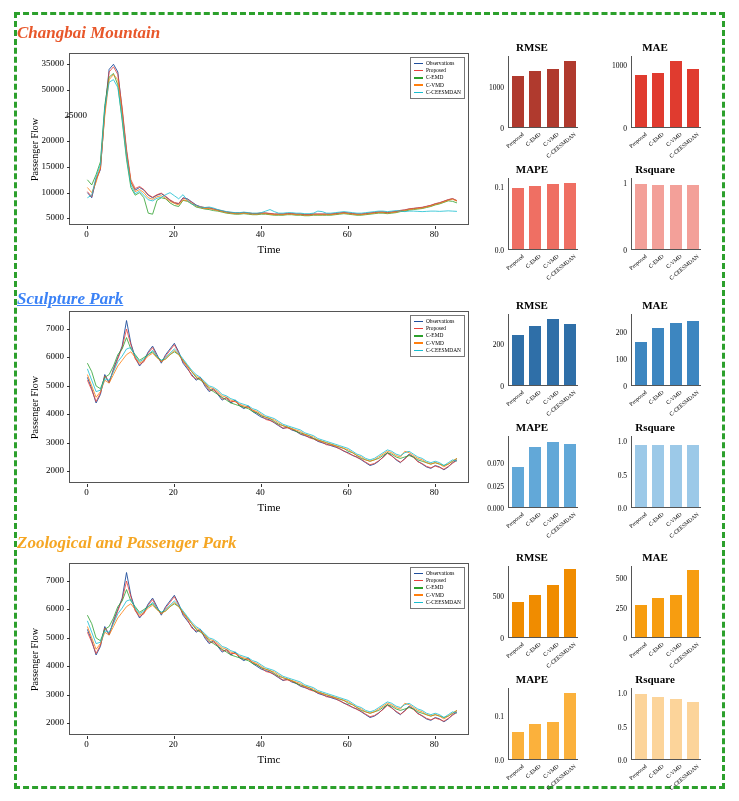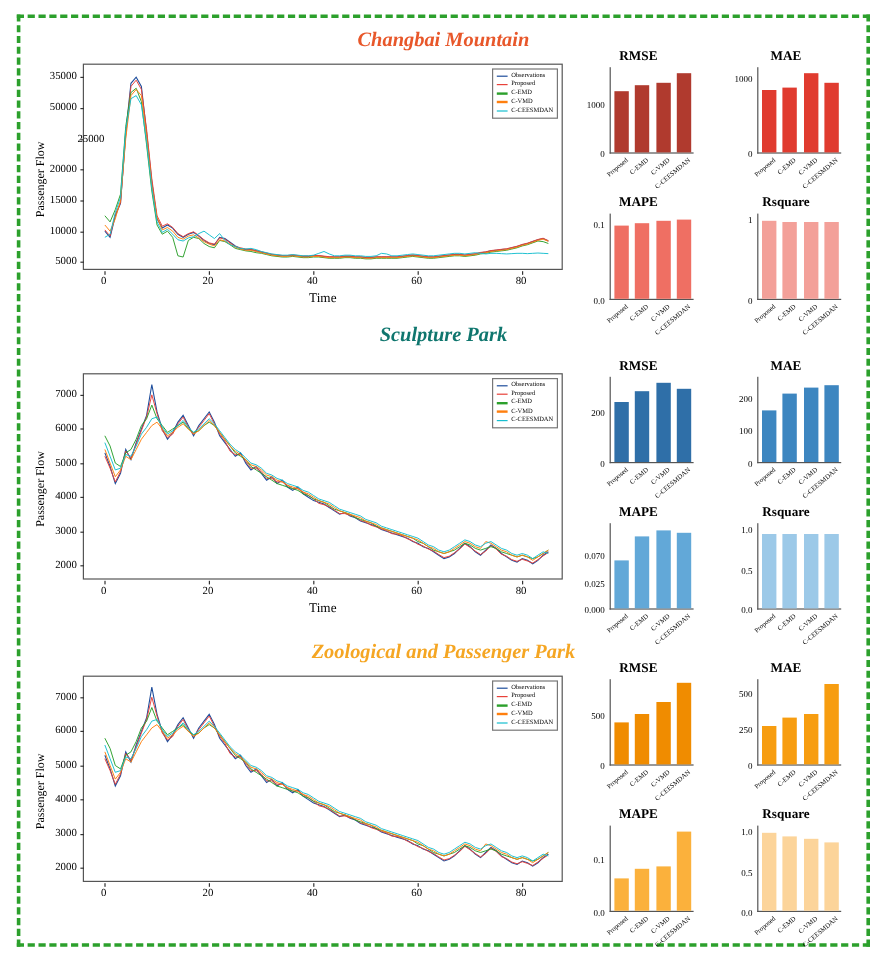--- a/index.html
+++ b/index.html
@@ -14,21 +14,21 @@
     left: 14px; top: 12px;
     width: 711px; height: 777px;
     border: 3px dashed #2ca02c;
     box-sizing: border-box;
   }
 
   
   .block-title {
     position: absolute;
     width: 100%;
-    text-align: center;
+    text-align: left;
     font-style: italic;
     font-weight: bold;
     font-size: 17px;
     font-family: "Liberation Serif", serif;
   }
 
   
   .lc { position:absolute; }
   .lc .plot {
     position:absolute;
@@ -223,21 +223,21 @@
           <div class="bar" style="left: 37.8px; width: 11.9px; height: 64px; background: rgb(243, 160, 153);"></div>
           <div class="bar" style="left: 55.3px; width: 11.9px; height: 63.6667px; background: rgb(243, 160, 153);"></div>
         </div>
         <div class="ytick" style="left: 0px; width: 22px; top: 83px;">0</div>
         <div class="ytick" style="left: 0px; width: 22px; top: 16.3333px;">1</div>
         <div class="xtick" style="left: -5.25px; width: 44px; top: 90px;">Proposed</div>
         <div class="xtick" style="left: 12.25px; width: 44px; top: 90px;">C-EMD</div>
         <div class="xtick" style="left: 29.75px; width: 44px; top: 90px;">C-VMD</div>
         <div class="xtick" style="left: 47.25px; width: 44px; top: 90px;">C-CEESMDAN</div>
       </div>
-      <div class="block-title" style="top: 254px; color: #0f766e;">Sculpture Park</div>
+      <div class="block-title" style="top: 274px; color: #3b82f6; text-decoration: underline;">Sculpture Park</div>
       <div class="lc" style="left: 0px; top: 288px; width: 460px; height: 223px;">
         <div class="plot" style="left: 52px; top: 8px; width: 400px; height: 172px;">
           <svg width="400" height="172">
             <polyline points="17.391304347826086,65.3884297520661 21.73913043478261,76.7603305785124 26.08695652173913,90.97520661157026 30.434782608695656,82.44628099173553 34.78260869565217,62.54545454545455 39.130434782608695,71.07438016528926 43.47826086956522,56.85950413223141 47.82608695652174,45.48760330578513 52.17391304347826,34.115702479338836 56.52173913043478,8.528925619834695 60.86956521739131,31.272727272727252 65.21739130434783,45.48760330578513 69.56521739130434,54.016528925619824 73.91304347826086,48.330578512396684 78.26086956521739,39.801652892561975 82.6086956521739,34.115702479338836 86.95652173913044,42.64462809917356 91.30434782608695,51.17355371900827 95.65217391304348,42.64462809917356 100,36.95867768595039 104.34782608695652,31.272727272727252 108.69565217391303,39.801652892561975 113.04347826086956,51.17355371900827 117.3913043478261,56.85950413223141 121.73913043478262,62.54545454545455 126.08695652173914,68.23140495867769 130.43478260869566,65.3884297520661 134.7826086956522,73.91735537190083 139.1304347826087,79.60330578512396 143.47826086956522,76.7603305785124 147.82608695652172,82.44628099173553 152.17391304347828,88.13223140495867 156.52173913043478,85.2892561983471 160.8695652173913,90.97520661157026 165.2173913043478,88.13223140495867 169.56521739130434,93.81818181818183 173.91304347826087,96.6611570247934 178.26086956521738,93.81818181818183 182.6086956521739,99.50413223140497 186.95652173913044,102.34710743801654 191.30434782608697,105.1900826446281 195.65217391304347,106.61157024793388 200,108.03305785123968 204.34782608695653,110.87603305785125 208.69565217391303,113.71900826446281 213.0434782608696,116.56198347107438 217.39130434782606,115.14049586776859 221.73913043478262,117.98347107438016 226.08695652173913,119.40495867768595 230.43478260869566,122.24793388429752 234.7826086956522,123.6694214876033 239.1304347826087,125.0909090909091 243.47826086956525,126.51239669421487 247.82608695652172,129.35537190082644 252.17391304347828,130.77685950413223 256.52173913043475,132.19834710743802 260.8695652173913,133.61983471074382 265.2173913043478,135.04132231404958 269.5652173913044,136.46280991735537 273.9130434782609,139.30578512396693 278.2608695652174,140.72727272727272 282.60869565217394,143.5702479338843 286.95652173913044,144.9917355371901 291.30434782608694,147.83471074380165 295.65217391304344,150.67768595041323 300,153.5206611570248 304.34782608695656,152.099173553719 308.69565217391306,149.25619834710744 313.04347826086956,144.9917355371901 317.39130434782606,140.72727272727272 321.7391304347826,143.5702479338843 326.0869565217391,147.83471074380165 330.4347826086956,150.67768595041323 334.7826086956522,146.41322314049586 339.1304347826087,142.1487603305785 343.47826086956525,144.9917355371901 347.82608695652175,149.25619834710744 352.17391304347825,152.099173553719 356.52173913043475,154.94214876033058 360.8695652173913,156.36363636363637 365.2173913043478,153.5206611570248 369.5652173913044,154.94214876033058 373.9130434782609,157.78512396694214 378.2608695652174,154.94214876033058 382.60869565217394,150.67768595041323 386.95652173913044,147.83471074380165" fill="none" stroke="#1f4e9c" stroke-width="0.9"></polyline>
             <polyline points="17.391304347826086,68.23140495867769 21.73913043478261,78.18181818181819 26.08695652173913,89.55371900826447 30.434782608695656,81.02479338842974 34.78260869565217,63.966942148760324 39.130434782608695,69.65289256198346 43.47826086956522,58.280991735537185 47.82608695652174,46.90909090909091 52.17391304347826,35.53719008264463 56.52173913043478,17.057851239669418 60.86956521739131,32.69421487603307 65.21739130434783,46.90909090909091 69.56521739130434,52.595041322314046 73.91304347826086,49.75206611570249 78.26086956521739,41.22314049586777 82.6086956521739,35.53719008264463 86.95652173913044,44.06611570247935 91.30434782608695,49.75206611570249 95.65217391304348,44.06611570247935 100,38.38016528925621 104.34782608695652,32.69421487603307 108.69565217391303,41.22314049586777 113.04347826086956,49.75206611570249 117.3913043478261,55.43801652892563 121.73913043478262,63.966942148760324 126.08695652173914,66.80991735537191 130.43478260869566,66.80991735537191 134.7826086956522,72.49586776859505 139.1304347826087,78.18181818181819 143.47826086956522,78.18181818181819 147.82608695652172,81.02479338842974 152.17391304347828,86.7107438016529 156.52173913043478,86.7107438016529 160.8695652173913,89.55371900826447 165.2173913043478,89.55371900826447 169.56521739130434,92.39669421487604 173.91304347826087,95.2396694214876 178.26086956521738,95.2396694214876 182.6086956521739,98.08264462809917 186.95652173913044,100.92561983471074 191.30434782608697,103.76859504132231 195.65217391304347,107.46446280991735 200,108.60165289256199 204.34782608695653,110.30743801652892 208.69565217391303,113.1504132231405 213.0434782608696,115.99338842975206 217.39130434782606,115.99338842975206 221.73913043478262,117.41487603305785 226.08695652173913,118.83636363636364 230.43478260869566,121.6793388429752 234.7826086956522,123.10082644628099 239.1304347826087,125.6595041322314 243.47826086956525,127.0809917355372 247.82608695652172,128.78677685950413 252.17391304347828,130.20826446280992 256.52173913043475,132.76694214876034 260.8695652173913,133.05123966942148 265.2173913043478,134.47272727272727 269.5652173913044,137.03140495867768 273.9130434782609,138.73719008264464 278.2608695652174,141.5801652892562 282.60869565217394,143.001652892562 286.95652173913044,145.5603305785124 291.30434782608694,147.26611570247934 295.65217391304344,150.10909090909092 300,152.6677685950413 304.34782608695656,151.5305785123967 308.69565217391306,148.68760330578513 313.04347826086956,145.5603305785124 317.39130434782606,141.29586776859503 321.7391304347826,144.13884297520661 326.0869565217391,147.26611570247934 330.4347826086956,150.10909090909092 334.7826086956522,147.26611570247934 339.1304347826087,142.71735537190082 343.47826086956525,145.5603305785124 347.82608695652175,149.82479338842975 352.17391304347825,151.5305785123967 356.52173913043475,154.37355371900827 360.8695652173913,155.79504132231403 365.2173913043478,154.0892561983471 369.5652173913044,155.5107438016529 373.9130434782609,157.21652892561983 378.2608695652174,154.37355371900827 382.60869565217394,151.24628099173555 386.95652173913044,148.40330578512396" fill="none" stroke="#e8413a" stroke-width="0.8"></polyline>
             <polyline points="17.391304347826086,51.17355371900827 21.73913043478261,59.70247933884296 26.08695652173913,73.91735537190083 30.434782608695656,76.7603305785124 34.78260869565217,65.3884297520661 39.130434782608695,62.54545454545455 43.47826086956522,54.016528925619824 47.82608695652174,42.64462809917356 52.17391304347826,36.95867768595039 56.52173913043478,25.586776859504113 60.86956521739131,36.95867768595039 65.21739130434783,42.64462809917356 69.56521739130434,48.330578512396684 73.91304347826086,45.48760330578513 78.26086956521739,42.64462809917356 82.6086956521739,39.801652892561975 86.95652173913044,45.48760330578513 91.30434782608695,48.330578512396684 95.65217391304348,46.90909090909091 100,42.64462809917356 104.34782608695652,39.801652892561975 108.69565217391303,42.64462809917356 113.04347826086956,48.330578512396684 117.3913043478261,54.016528925619824 121.73913043478262,59.70247933884296 126.08695652173914,65.3884297520661 130.43478260869566,68.23140495867769 134.7826086956522,71.07438016528926 139.1304347826087,76.7603305785124 143.47826086956522,79.60330578512396 147.82608695652172,82.44628099173553 152.17391304347828,85.2892561983471 156.52173913043478,88.13223140495867 160.8695652173913,90.97520661157026 165.2173913043478,92.39669421487604 169.56521739130434,93.81818181818183 173.91304347826087,95.2396694214876 178.26086956521738,96.6611570247934 182.6086956521739,99.50413223140497 186.95652173913044,100.92561983471074 191.30434782608697,103.76859504132231 195.65217391304347,105.1900826446281 200,106.61157024793388 204.34782608695653,109.45454545454545 208.69565217391303,112.29752066115702 213.0434782608696,113.71900826446281 217.39130434782606,115.14049586776859 221.73913043478262,116.56198347107438 226.08695652173913,119.40495867768595 230.43478260869566,120.82644628099173 234.7826086956522,122.24793388429752 239.1304347826087,123.6694214876033 243.47826086956525,126.51239669421487 247.82608695652172,127.93388429752066 252.17391304347828,129.35537190082644 256.52173913043475,130.77685950413223 260.8695652173913,132.19834710743802 265.2173913043478,133.61983471074382 269.5652173913044,135.04132231404958 273.9130434782609,136.46280991735537 278.2608695652174,139.30578512396693 282.60869565217394,140.72727272727272 286.95652173913044,143.5702479338843 291.30434782608694,146.41322314049586 295.65217391304344,147.83471074380165 300,149.25619834710744 304.34782608695656,147.83471074380165 308.69565217391306,146.41322314049586 313.04347826086956,143.5702479338843 317.39130434782606,140.72727272727272 321.7391304347826,142.1487603305785 326.0869565217391,144.9917355371901 330.4347826086956,146.41322314049586 334.7826086956522,144.9917355371901 339.1304347826087,143.5702479338843 343.47826086956525,144.9917355371901 347.82608695652175,147.83471074380165 352.17391304347825,149.25619834710744 356.52173913043475,150.67768595041323 360.8695652173913,152.099173553719 365.2173913043478,150.67768595041323 369.5652173913044,152.099173553719 373.9130434782609,153.5206611570248 378.2608695652174,152.099173553719 382.60869565217394,149.25619834710744 386.95652173913044,146.41322314049586" fill="none" stroke="#2ca02c" stroke-width="0.8"></polyline>
             <polyline points="17.391304347826086,62.54545454545455 21.73913043478261,73.91735537190083 26.08695652173913,85.2892561983471 30.434782608695656,79.60330578512396 34.78260869565217,68.23140495867769 39.130434782608695,71.07438016528926 43.47826086956522,62.54545454545455 47.82608695652174,54.016528925619824 52.17391304347826,48.330578512396684 56.52173913043478,42.64462809917356 60.86956521739131,39.801652892561975 65.21739130434783,45.48760330578513 69.56521739130434,51.17355371900827 73.91304347826086,48.330578512396684 78.26086956521739,44.06611570247935 82.6086956521739,41.22314049586777 86.95652173913044,45.48760330578513 91.30434782608695,49.75206611570249 95.65217391304348,46.90909090909091 100,42.64462809917356 104.34782608695652,38.38016528925621 108.69565217391303,42.64462809917356 113.04347826086956,48.330578512396684 117.3913043478261,54.016528925619824 121.73913043478262,59.70247933884296 126.08695652173914,63.966942148760324 130.43478260869566,66.80991735537191 134.7826086956522,71.07438016528926 139.1304347826087,75.3388429752066 143.47826086956522,76.7603305785124 147.82608695652172,79.60330578512396 152.17391304347828,83.86776859504133 156.52173913043478,85.2892561983471 160.8695652173913,88.13223140495867 165.2173913043478,89.55371900826447 169.56521739130434,92.39669421487604 173.91304347826087,93.81818181818183 178.26086956521738,95.2396694214876 182.6086956521739,98.08264462809917 186.95652173913044,99.50413223140497 191.30434782608697,102.34710743801654 195.65217391304347,105.1900826446281 200,106.61157024793388 204.34782608695653,108.03305785123968 208.69565217391303,110.87603305785125 213.0434782608696,113.71900826446281 217.39130434782606,115.14049586776859 221.73913043478262,116.56198347107438 226.08695652173913,117.98347107438016 230.43478260869566,119.40495867768595 234.7826086956522,122.24793388429752 239.1304347826087,123.6694214876033 243.47826086956525,125.0909090909091 247.82608695652172,127.93388429752066 252.17391304347828,129.35537190082644 256.52173913043475,130.77685950413223 260.8695652173913,132.19834710743802 265.2173913043478,133.61983471074382 269.5652173913044,135.04132231404958 273.9130434782609,136.46280991735537 278.2608695652174,137.88429752066116 282.60869565217394,140.72727272727272 286.95652173913044,143.5702479338843 291.30434782608694,144.9917355371901 295.65217391304344,147.83471074380165 300,149.25619834710744 304.34782608695656,147.83471074380165 308.69565217391306,144.9917355371901 313.04347826086956,142.1487603305785 317.39130434782606,139.30578512396693 321.7391304347826,140.72727272727272 326.0869565217391,143.5702479338843 330.4347826086956,144.9917355371901 334.7826086956522,139.30578512396693 339.1304347826087,140.72727272727272 343.47826086956525,143.5702479338843 347.82608695652175,146.41322314049586 352.17391304347825,147.83471074380165 356.52173913043475,150.67768595041323 360.8695652173913,152.099173553719 365.2173913043478,150.67768595041323 369.5652173913044,152.099173553719 373.9130434782609,154.94214876033058 378.2608695652174,152.099173553719 382.60869565217394,149.25619834710744 386.95652173913044,146.41322314049586" fill="none" stroke="#ff7f0e" stroke-width="0.8"></polyline>
             <polyline points="17.391304347826086,56.85950413223141 21.73913043478261,68.23140495867769 26.08695652173913,79.60330578512396 30.434782608695656,78.18181818181819 34.78260869565217,66.80991735537191 39.130434782608695,68.23140495867769 43.47826086956522,59.70247933884296 47.82608695652174,49.75206611570249 52.17391304347826,44.06611570247935 56.52173913043478,36.95867768595039 60.86956521739131,35.53719008264463 65.21739130434783,44.06611570247935 69.56521739130434,49.75206611570249 73.91304347826086,46.90909090909091 78.26086956521739,42.64462809917356 82.6086956521739,38.38016528925621 86.95652173913044,44.06611570247935 91.30434782608695,48.330578512396684 95.65217391304348,45.48760330578513 100,41.22314049586777 104.34782608695652,36.95867768595039 108.69565217391303,41.22314049586777 113.04347826086956,46.90909090909091 117.3913043478261,52.595041322314046 121.73913043478262,58.280991735537185 126.08695652173914,62.54545454545455 130.43478260869566,65.3884297520661 134.7826086956522,69.65289256198346 139.1304347826087,73.91735537190083 143.47826086956522,75.3388429752066 147.82608695652172,78.18181818181819 152.17391304347828,82.44628099173553 156.52173913043478,83.86776859504133 160.8695652173913,86.7107438016529 165.2173913043478,88.13223140495867 169.56521739130434,90.97520661157026 173.91304347826087,92.39669421487604 178.26086956521738,93.81818181818183 182.6086956521739,96.6611570247934 186.95652173913044,98.08264462809917 191.30434782608697,100.92561983471074 195.65217391304347,103.76859504132231 200,105.1900826446281 204.34782608695653,106.61157024793388 208.69565217391303,109.45454545454545 213.0434782608696,112.29752066115702 217.39130434782606,113.71900826446281 221.73913043478262,115.14049586776859 226.08695652173913,116.56198347107438 230.43478260869566,117.98347107438016 234.7826086956522,120.82644628099173 239.1304347826087,122.24793388429752 243.47826086956525,123.6694214876033 247.82608695652172,126.51239669421487 252.17391304347828,127.93388429752066 256.52173913043475,129.35537190082644 260.8695652173913,130.77685950413223 265.2173913043478,132.19834710743802 269.5652173913044,133.61983471074382 273.9130434782609,135.04132231404958 278.2608695652174,136.46280991735537 282.60869565217394,139.30578512396693 286.95652173913044,142.1487603305785 291.30434782608694,143.5702479338843 295.65217391304344,146.41322314049586 300,147.83471074380165 304.34782608695656,146.41322314049586 308.69565217391306,143.5702479338843 313.04347826086956,140.72727272727272 317.39130434782606,137.88429752066116 321.7391304347826,139.30578512396693 326.0869565217391,142.1487603305785 330.4347826086956,143.5702479338843 334.7826086956522,140.72727272727272 339.1304347826087,139.30578512396693 343.47826086956525,142.1487603305785 347.82608695652175,144.9917355371901 352.17391304347825,146.41322314049586 356.52173913043475,149.25619834710744 360.8695652173913,150.67768595041323 365.2173913043478,149.25619834710744 369.5652173913044,150.67768595041323 373.9130434782609,153.5206611570248 378.2608695652174,150.67768595041323 382.60869565217394,147.83471074380165 386.95652173913044,149.25619834710744" fill="none" stroke="#17becf" stroke-width="0.8"></polyline>
           </svg>
           <div style="position: absolute; left: -3px; top: 159.207px; width: 3px; height: 1px; background: rgb(51, 51, 51);"></div>
@@ -399,20 +399,21 @@
         <div class="tick y" style="left: 0px; width: 47px; top: 133.777px;">3000</div>
         <div class="tick y" style="left: 0px; width: 47px; top: 105.347px;">4000</div>
         <div class="tick y" style="left: 0px; width: 47px; top: 76.9174px;">5000</div>
         <div class="tick y" style="left: 0px; width: 47px; top: 48.4876px;">6000</div>
         <div class="tick y" style="left: 0px; width: 47px; top: 20.0579px;">7000</div>
         <div class="tick x" style="left: 55.3913px; width: 28px; top: 184px;">0</div>
         <div class="tick x" style="left: 142.348px; width: 28px; top: 184px;">20</div>
         <div class="tick x" style="left: 229.304px; width: 28px; top: 184px;">40</div>
         <div class="tick x" style="left: 316.261px; width: 28px; top: 184px;">60</div>
         <div class="tick x" style="left: 403.217px; width: 28px; top: 184px;">80</div>
+        <div class="xlab" style="left: 52px; width: 400px; top: 198px;">Timc</div>
         <div class="ylab" style="left: 12px; top: 136px;">Passenger Flow</div>
       </div>
       <div class="bc" style="left: 465px; top: 536px; width: 100px; height: 120px;">
         <div class="btitle">RMSE</div>
         <div class="bplot" style="left: 26px; top: 15px; width: 70px; height: 72px;">
           <div class="bar" style="left: 2.8px; width: 11.9px; height: 34.7442px; background: rgb(240, 140, 0);"></div>
           <div class="bar" style="left: 20.3px; width: 11.9px; height: 41.8605px; background: rgb(240, 140, 0);"></div>
           <div class="bar" style="left: 37.8px; width: 11.9px; height: 51.907px; background: rgb(240, 140, 0);"></div>
           <div class="bar" style="left: 55.3px; width: 11.9px; height: 67.814px; background: rgb(240, 140, 0);"></div>
         </div>

